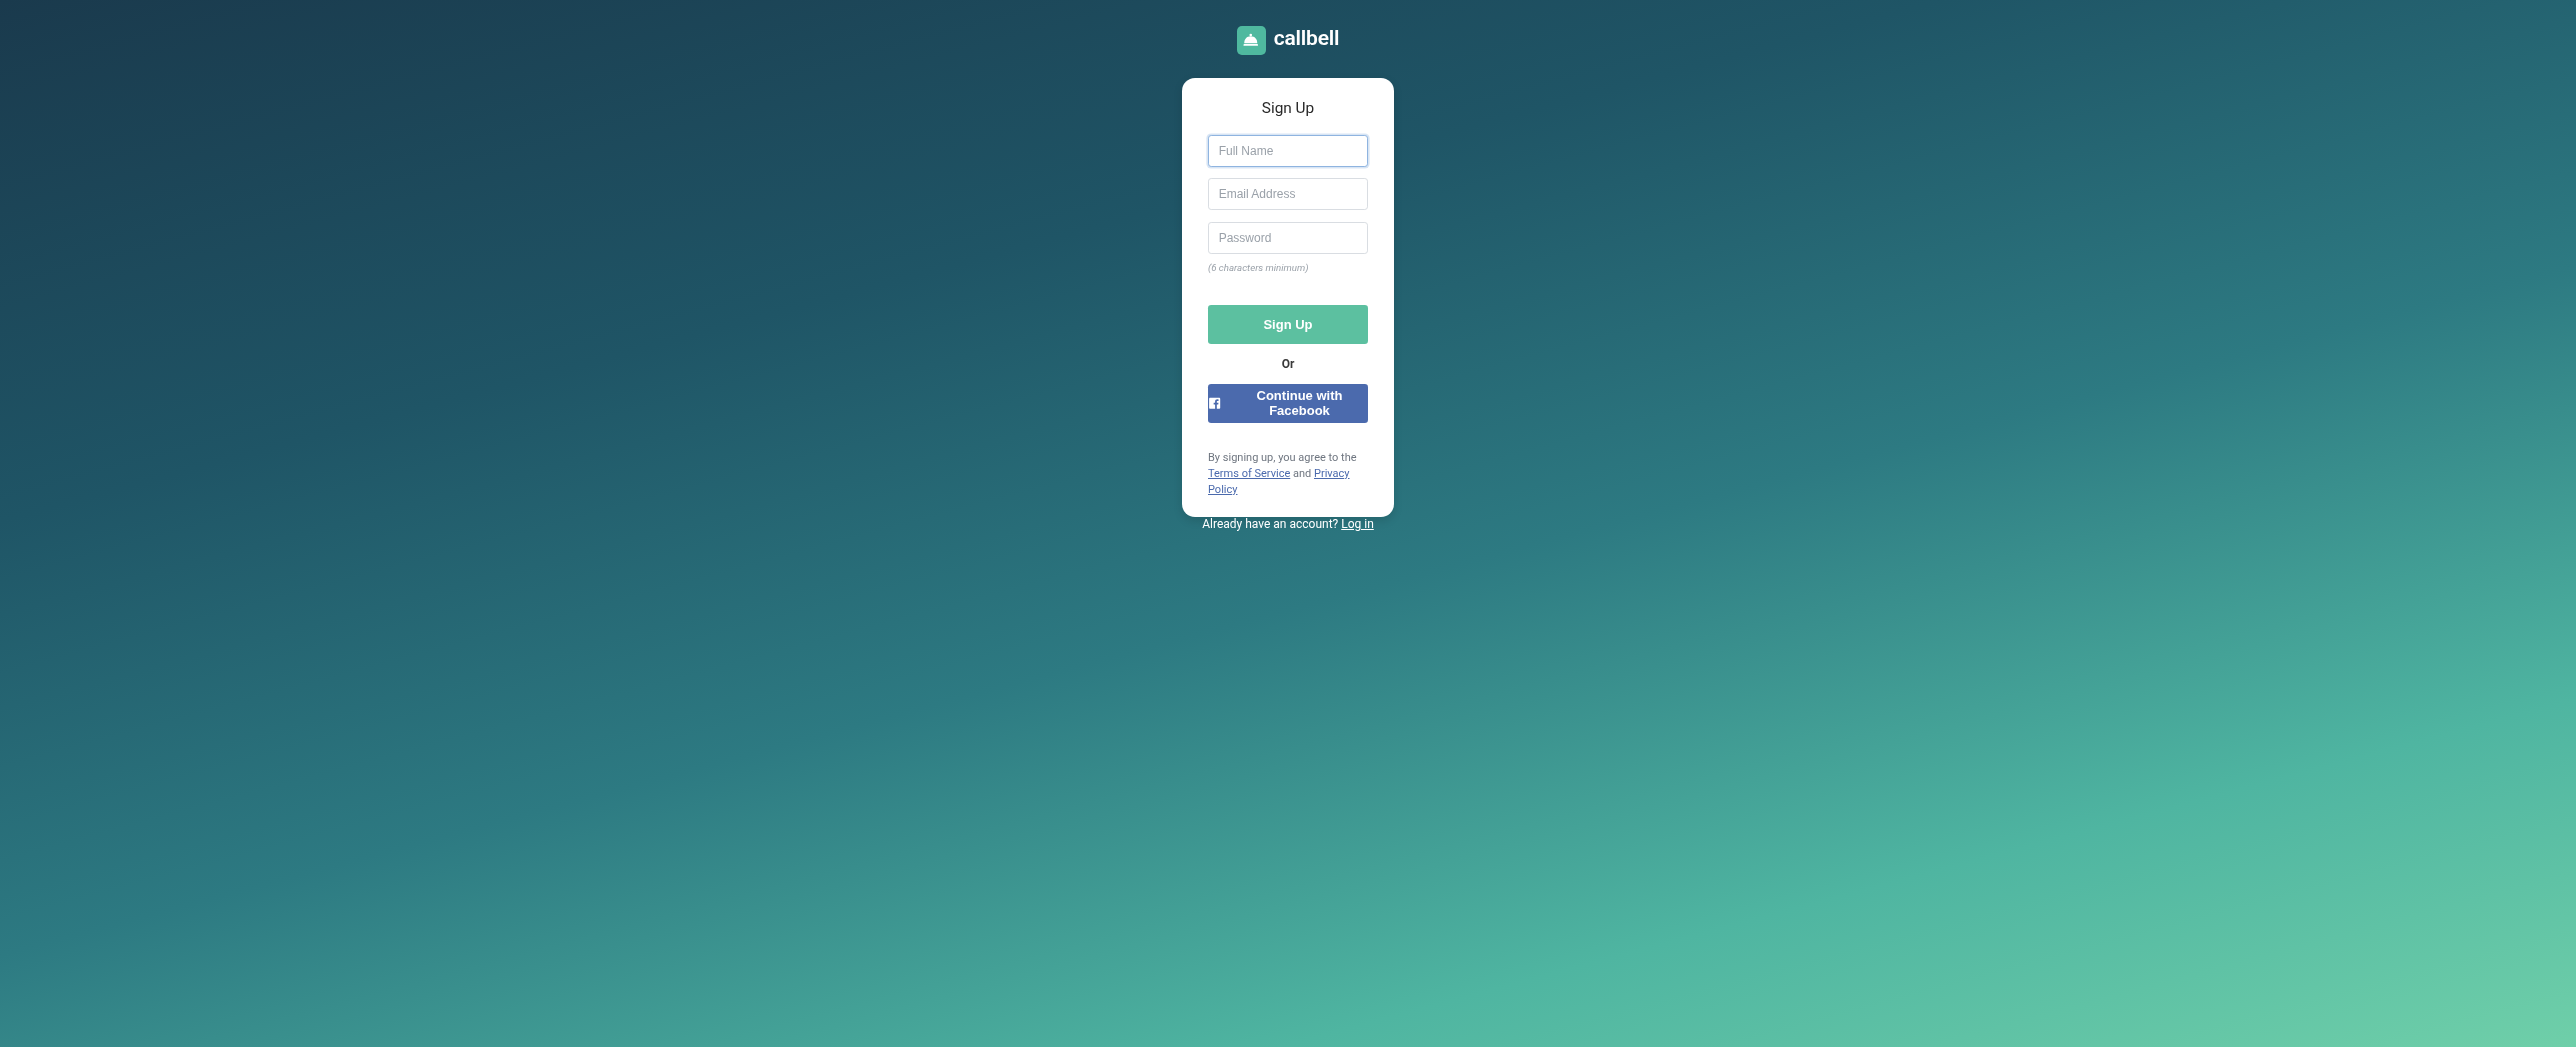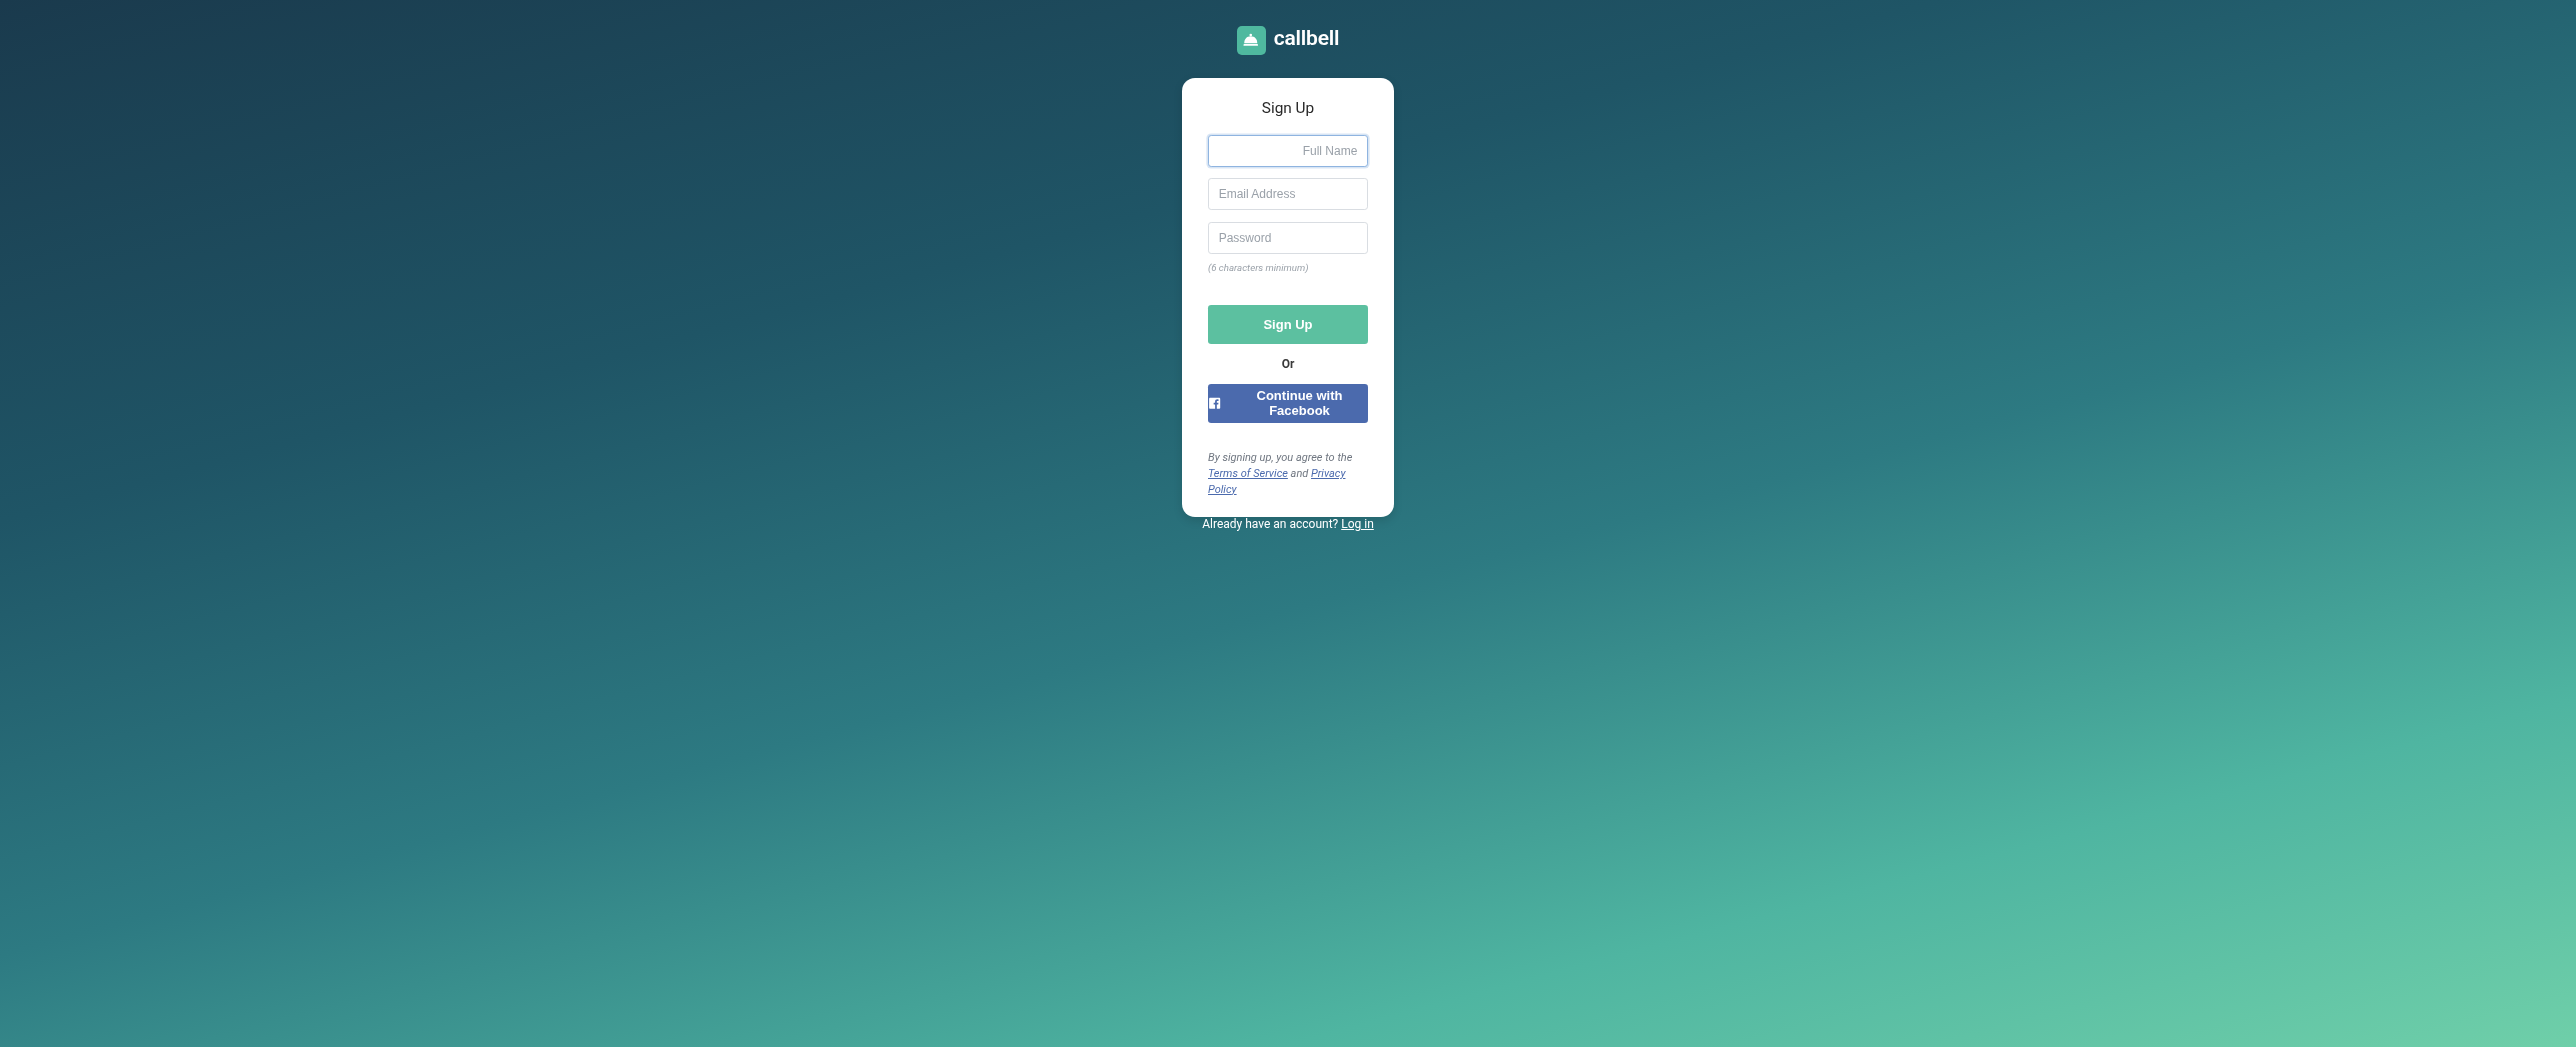--- a/index.html
+++ b/index.html
@@ -67,21 +67,20 @@
     color: #333;
     margin-bottom: 11.4px;
     outline: none;
   }
   .input::placeholder {
     color: #9aa1a9;
   }
   .input.focused {
     border: 0.8px solid #8fb4e0;
     box-shadow: 0 0 0 1.6px rgba(143,180,224,0.35);
-    text-align: right;
   }
   .hint {
     font-size: 9.7px;
     font-style: italic;
     color: #9aa1a9;
     margin-top: -3.2px;
     margin-bottom: 32px;
   }
   .btn {
     width: 100%;
@@ -115,21 +114,20 @@
   }
   .btn-facebook svg {
     width: 14.6px;
     height: 14.6px;
     fill: #ffffff;
   }
   .legal {
     font-size: 11px;
     color: #6f7680;
     line-height: 1.45;
-    font-style: italic;
   }
   .legal a {
     color: #4b6aad;
     text-decoration: underline;
   }
   .footer-line {
     color: #ffffff;
     font-size: 12px;
   }
   .footer-line a {

